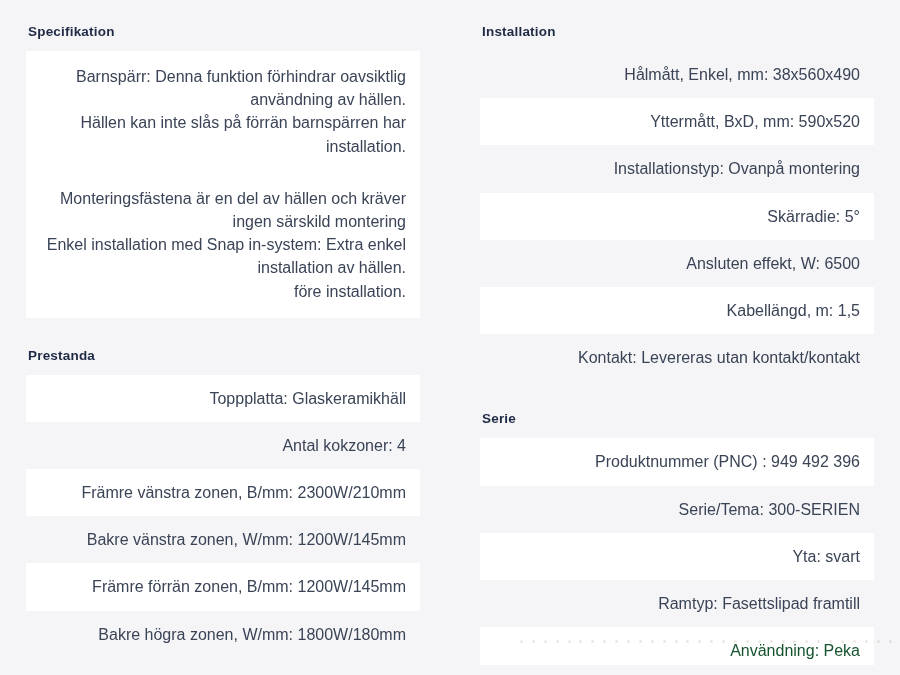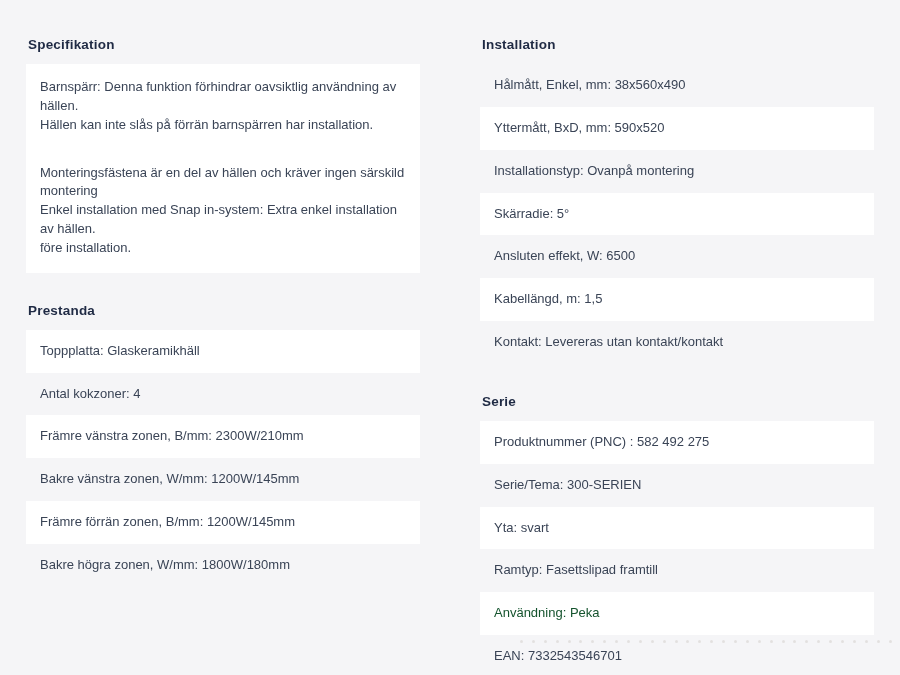--- a/index.html
+++ b/index.html
@@ -12,21 +12,21 @@
     background: #f5f5f7;
     font-family: "Liberation Sans", sans-serif;
     color: #1f2a44;
     overflow: hidden;
   }
   .page {
     position: relative;
     width: 900px;
     height: 675px;
     box-sizing: border-box;
-    padding: 37px 26px 0 26px;
+    padding: 24px 26px 0 26px;
     display: flex;
     gap: 8px;
   }
   .column {
     width: 496px;
     box-sizing: border-box;
   }
   .column.left {
     padding-right: 26px;
   }
@@ -41,25 +41,26 @@
     margin: 0 0 12px 2px;
   }
   .section-title.spaced {
     margin-top: 30px;
   }
   .rows {
     display: block;
     margin-bottom: 0;
   }
   .row {
-    font-size: 13px;
+    font-size: 16px;
     line-height: 1.45;
     color: #3a4456;
     padding: 12px 14px;
     box-sizing: border-box;
+    text-align: right;
   }
   .row.alt {
     background: #ffffff;
   }
   .row.plain {
     background: transparent;
   }
   .row.tall {
     padding: 14px 14px 15px 14px;
   }
@@ -167,21 +168,21 @@
         <span class="line">Kabellängd, m: 1,5</span>
       </div>
       <div class="row plain">
         <span class="line">Kontakt: Levereras utan kontakt/kontakt</span>
       </div>
     </div>
 
     <h2 class="section-title spaced">Serie</h2>
     <div class="rows">
       <div class="row alt">
-        <span class="line">Produktnummer (PNC) : 582 492 275</span>
+        <span class="line">Produktnummer (PNC) : 949 492 396</span>
       </div>
       <div class="row plain">
         <span class="line">Serie/Tema: 300-SERIEN</span>
       </div>
       <div class="row alt">
         <span class="line">Yta: svart</span>
       </div>
       <div class="row plain">
         <span class="line">Ramtyp: Fasettslipad framtill</span>
       </div>

